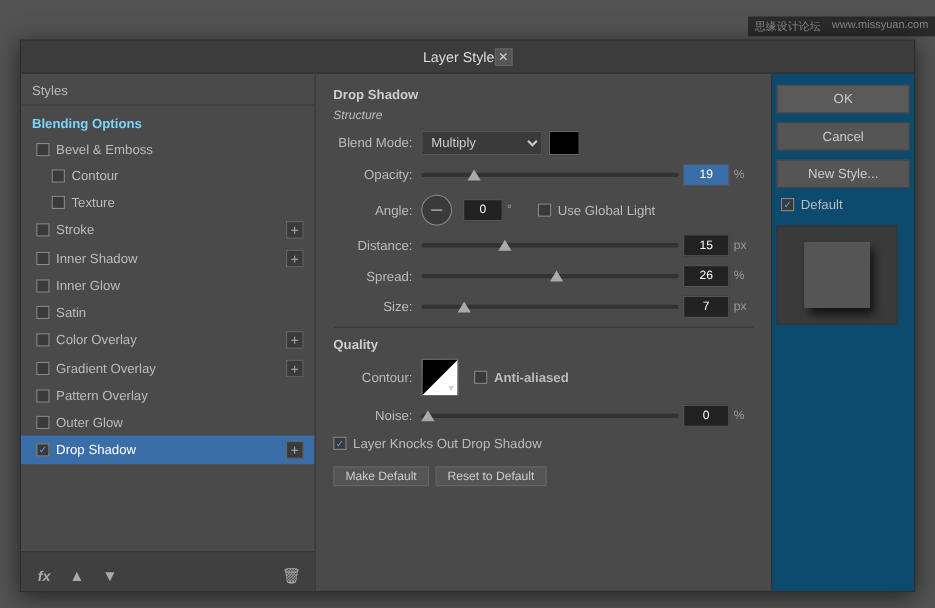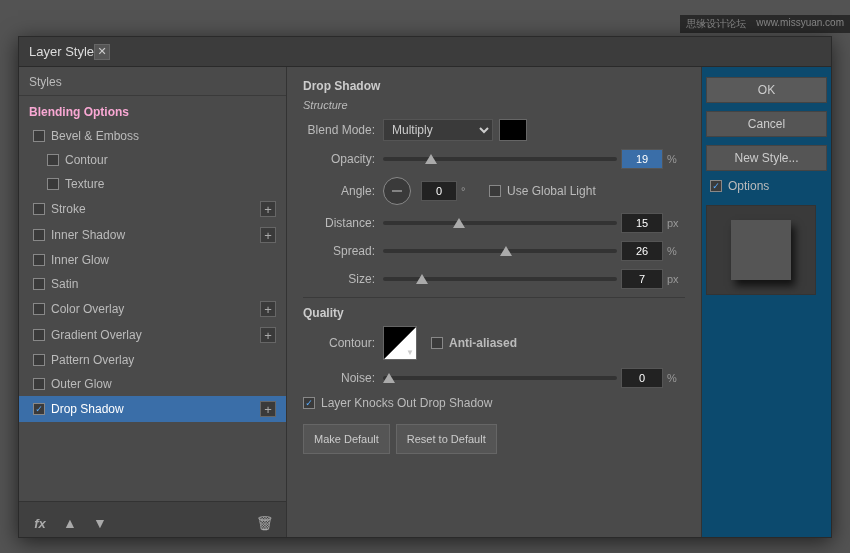--- a/index.html
+++ b/index.html
@@ -38,21 +38,21 @@
       border: 1px solid #2a2a2a;
       box-shadow: 0 4px 20px rgba(0,0,0,0.6);
     }
 
     
     .title-bar {
       background: #3c3c3c;
       height: 30px;
       display: flex;
       align-items: center;
-      justify-content: flex-start;
+      justify-content: center;
       padding: 0 10px;
       border-bottom: 1px solid #2a2a2a;
     }
     .title-bar-title {
       color: #ddd;
       font-size: 13px;
     }
     .close-btn {
       width: 16px;
       height: 16px;
@@ -99,21 +99,21 @@
       padding: 5px 10px 5px 14px;
       display: flex;
       align-items: center;
       justify-content: space-between;
       cursor: pointer;
       color: #bbb;
       font-size: 12px;
     }
     .style-item.active { background: #3a6ea8; color: #fff; }
     .style-item.section-header {
-      color: #f9a8d4;
+      color: #7dd3fc;
       font-size: 12px;
       padding-left: 10px;
       font-weight: bold;
       background: none;
     }
 
     .style-item-left {
       display: flex;
       align-items: center;
       gap: 6px;
@@ -343,21 +343,21 @@
       color: #bbb;
     }
 
     .divider {
       height: 1px;
       background: #3a3a3a;
       margin: 8px 0;
     }
 
     .action-btn {
-      height: 30px;
+      height: 18px;
       background: #555;
       border: 1px solid #666;
       color: #ccc;
       font-size: 11px;
       padding: 0 10px;
       cursor: pointer;
       margin-right: 6px;
       text-align: right;
     }
 
@@ -672,21 +672,21 @@
 
     </div>
 
     <div class="right-panel">
       <button class="right-btn primary">OK</button>
       <button class="right-btn">Cancel</button>
       <button class="right-btn">New Style...</button>
 
       <div class="preview-checkbox-row">
         <div class="checkbox checked"></div>
-        <span>Options</span>
+        <span>Default</span>
       </div>
 
       <div class="preview-canvas">
         <div class="preview-rect"></div>
       </div>
     </div>
 
   </div>
 </div>
 

